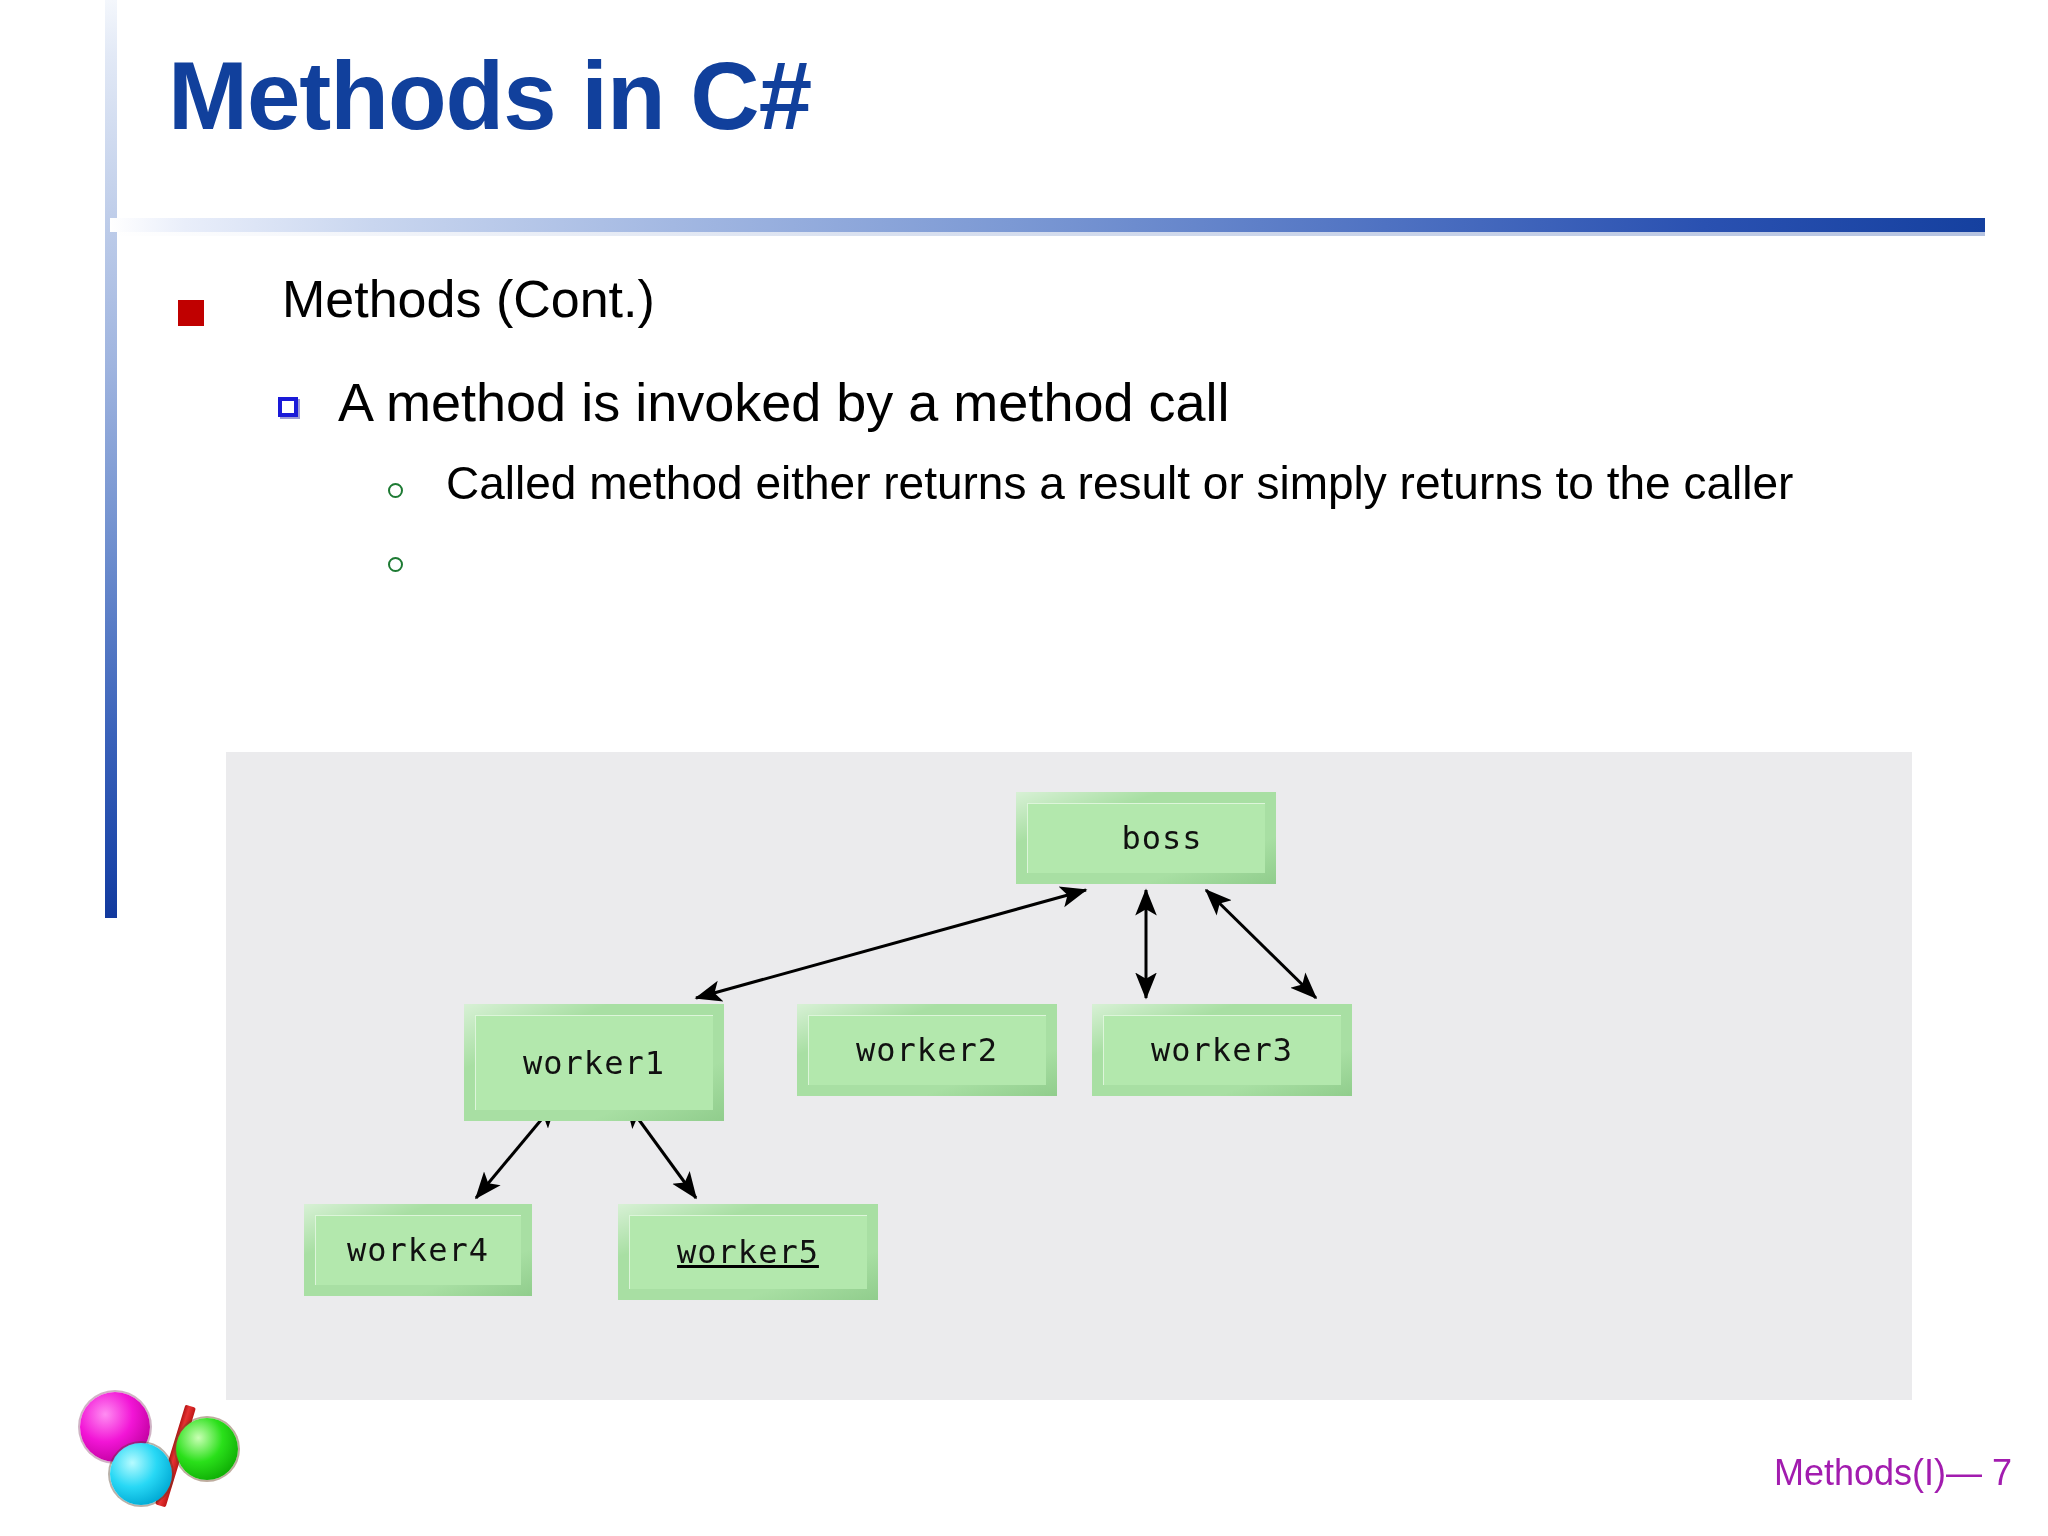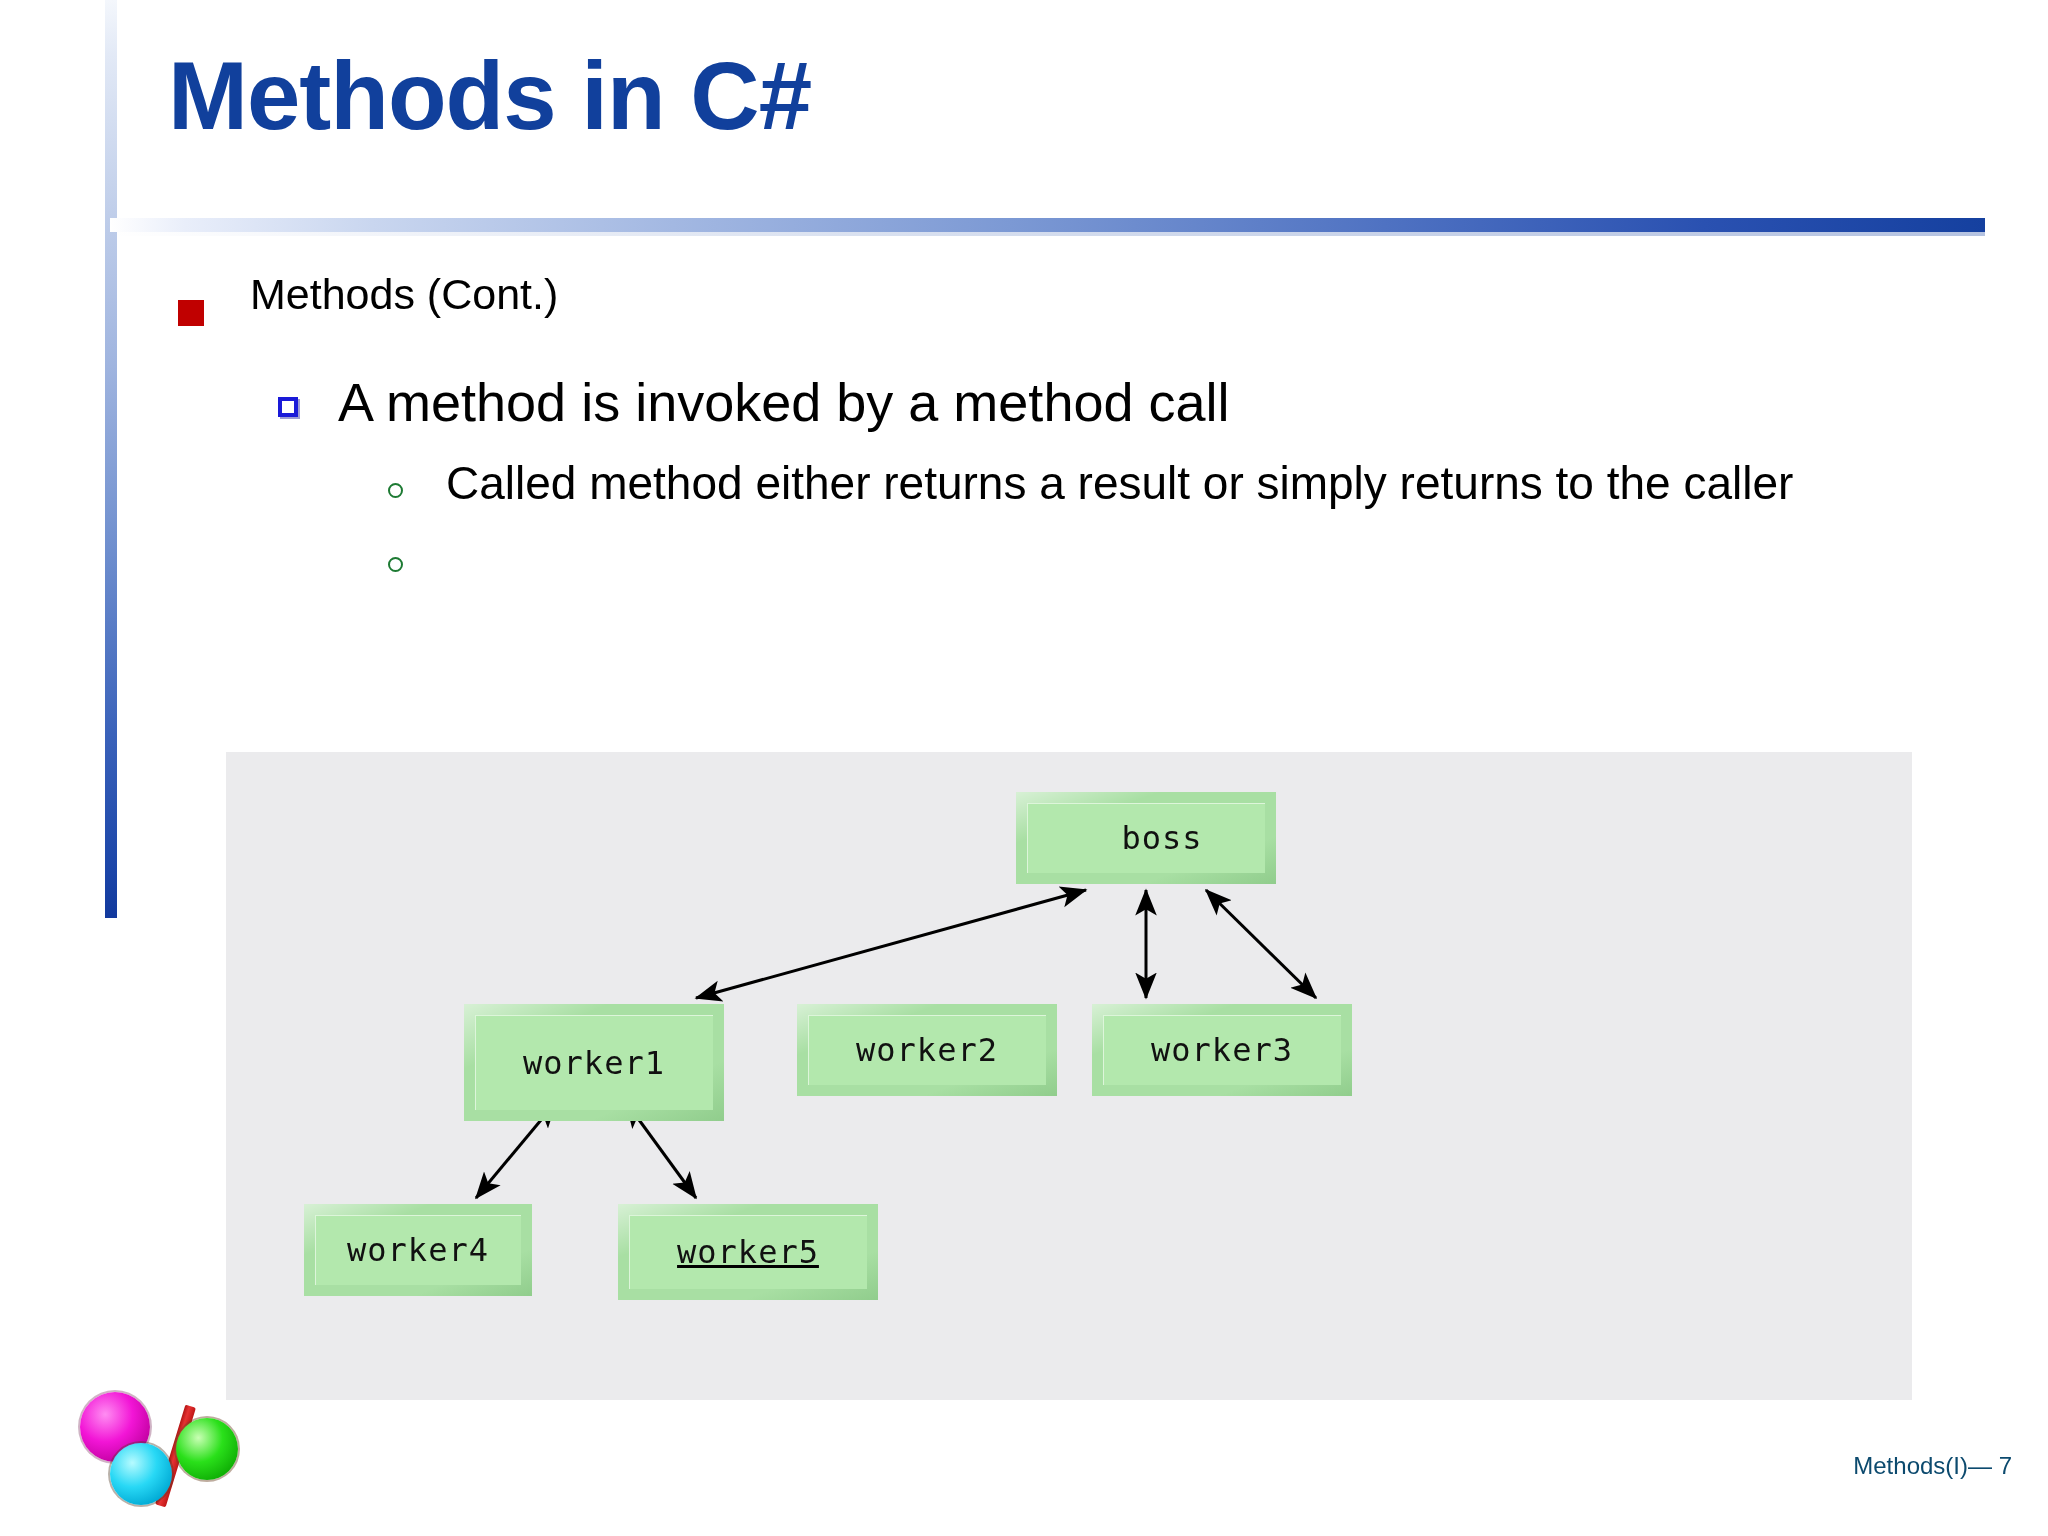--- a/index.html
+++ b/index.html
@@ -93,22 +93,22 @@
   }
   .lvl1 .marker {
     position: absolute;
     left: 0px;
     top: 30px;
     width: 26px;
     height: 26px;
     background: #c00000;
   }
   .lvl1 .txt {
-    margin-left: 72px;
-    font-size: 43px;
+    margin-left: 104px;
+    font-size: 52px;
     color: #000000;
     line-height: 1.12;
   }
 
   .lvl2 {
     position: relative;
     margin-left: 278px;
     margin-top: 24px;
     min-height: 70px;
   }
@@ -248,22 +248,22 @@
     transform: rotate(17deg);
     transform-origin: center;
     border-radius: 2px;
   }
 
   
   #footer {
     position: absolute;
     right: 36px;
     top: 1452px;
-    font-size: 24px;
-    color: #0c4a6e;
+    font-size: 36px;
+    color: #a21caf;
     white-space: nowrap;
   }
 </style>
 </head>
 <body>
 
 <div id="left-rail"></div>
 
 <div id="title-block">
   <div id="slide-title">Methods in C#</div>

